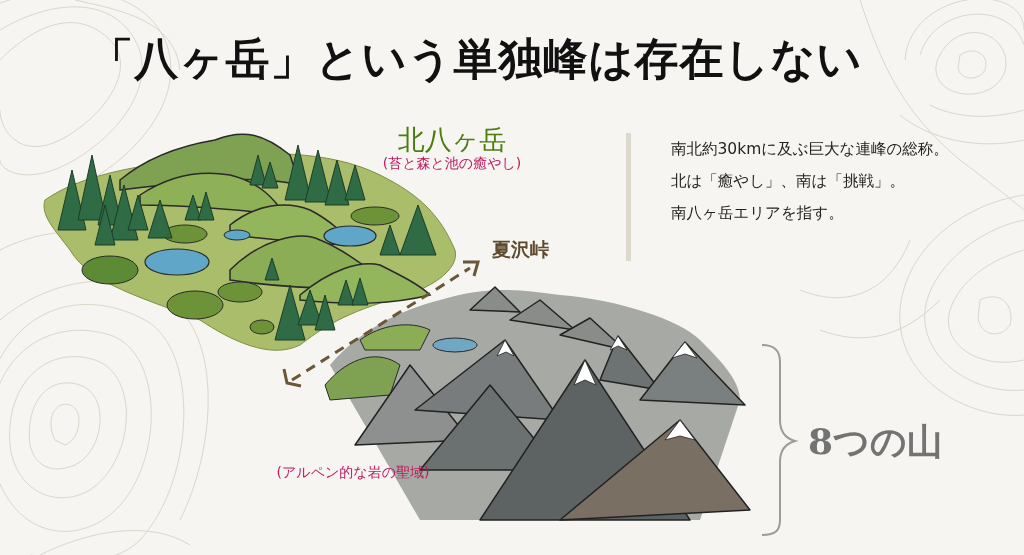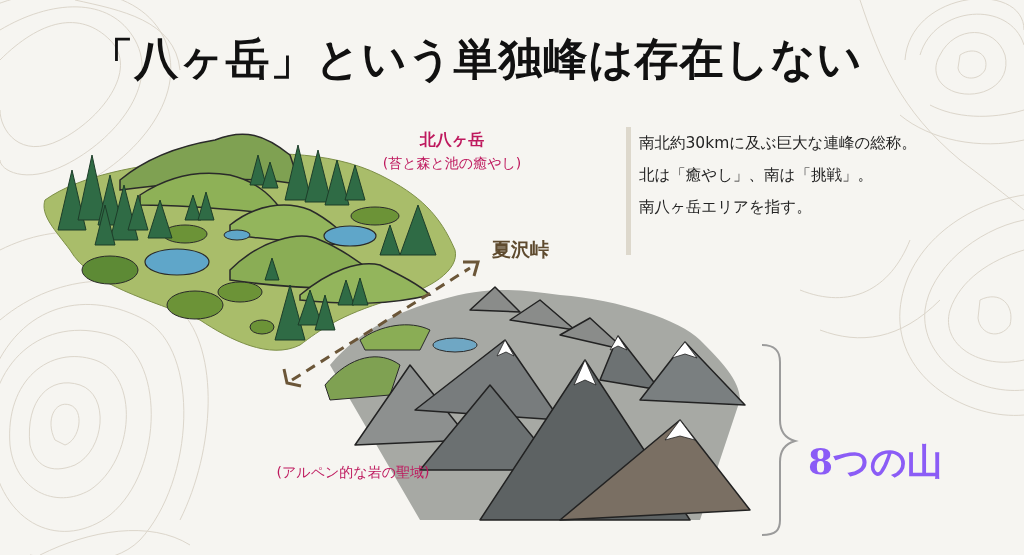--- a/index.html
+++ b/index.html
@@ -9,33 +9,33 @@
     font-family:"DejaVu Sans", sans-serif;
     color:#1a1a1a;
   }
   .topo { position:absolute; inset:0; pointer-events:none; }
   .title {
     position:absolute; left:0; top:30px; width:952px; text-align:center;
     font-family:"DejaVu Serif", serif; font-weight:bold; font-size:44px;
     letter-spacing:1px; color:#111;
   }
   .label-group { position:absolute; text-align:center; }
-  .label-main { font-size:16px; font-weight:bold; color:#be185d; line-height:27px; }
+  .label-main { font-size:27px; font-weight:normal; color:#4d7c0f; line-height:27px; }
   .label-sub { font-size:14px; color:#be185d; line-height:20px; }
   .north-label { left:352px; top:126px; width:200px; }
   .south-label { left:248px; top:462px; width:210px; }
   .pass-label { position:absolute; left:492px; top:237px; font-size:19px; font-weight:bold; color:#5e4a2e;text-align:right; }
   .desc {
-    position:absolute; left:626px; top:127px; padding-left:8px;
+    position:absolute; left:626px; top:133px; padding-left:40px;
     border-left:5px solid #ddd8cc; height:128px;
   }
   .desc p { margin:0; font-size:15.5px; line-height:32px; color:#232323; white-space:nowrap; }
   .big8 {
     position:absolute; left:808px; top:418px; font-family:"DejaVu Serif", serif;
-    font-weight:bold; font-size:36px; color:#8b5cf6;margin-top:20px;
+    font-weight:bold; font-size:36px; color:#737373;
   }
   svg.illus { position:absolute; left:0; top:0; }
 </style>
 </head>
 <body>
 
 <svg class="topo" width="1024" height="555" viewBox="0 0 1024 555">
   <g fill="none" stroke="#dcd6cb" stroke-width="1">
 
     <path d="M0 60 C40 20 80 10 110 40 C140 70 100 120 60 140 C20 160 0 130 0 110"></path>

